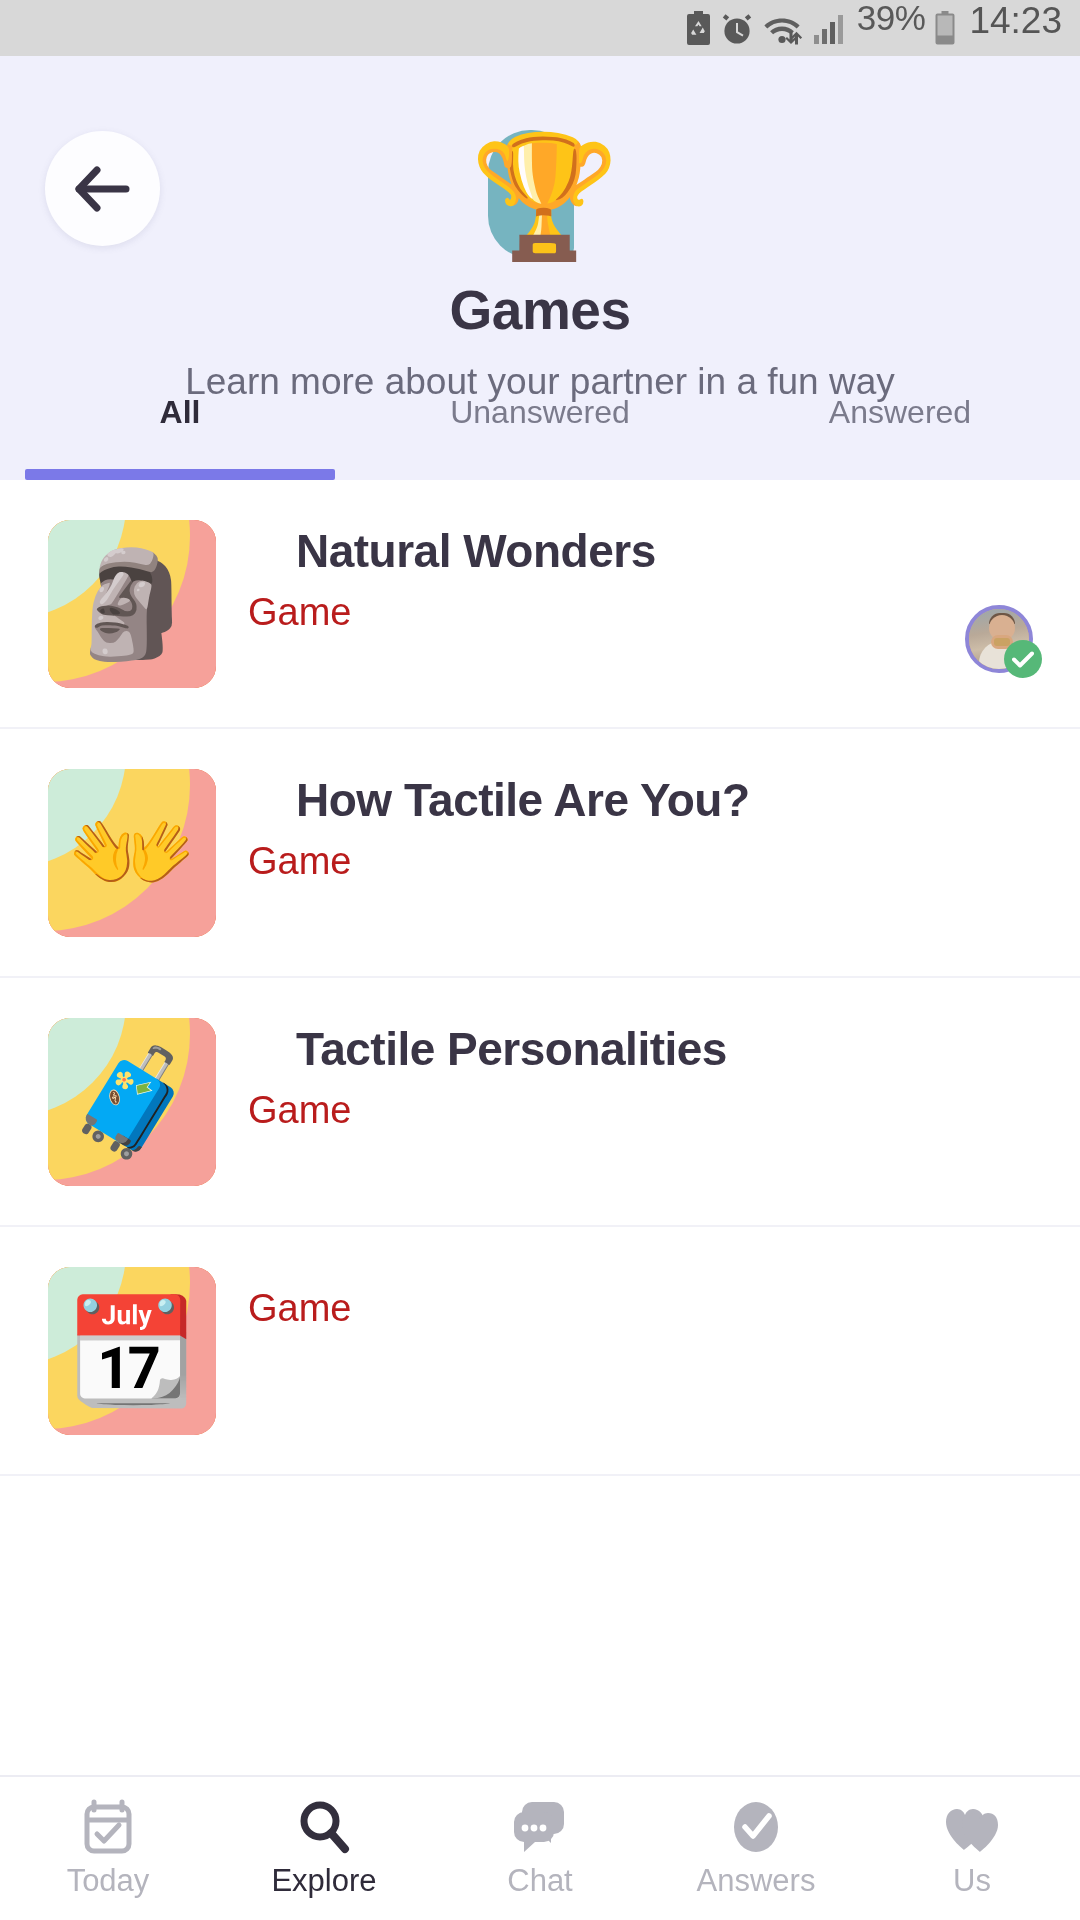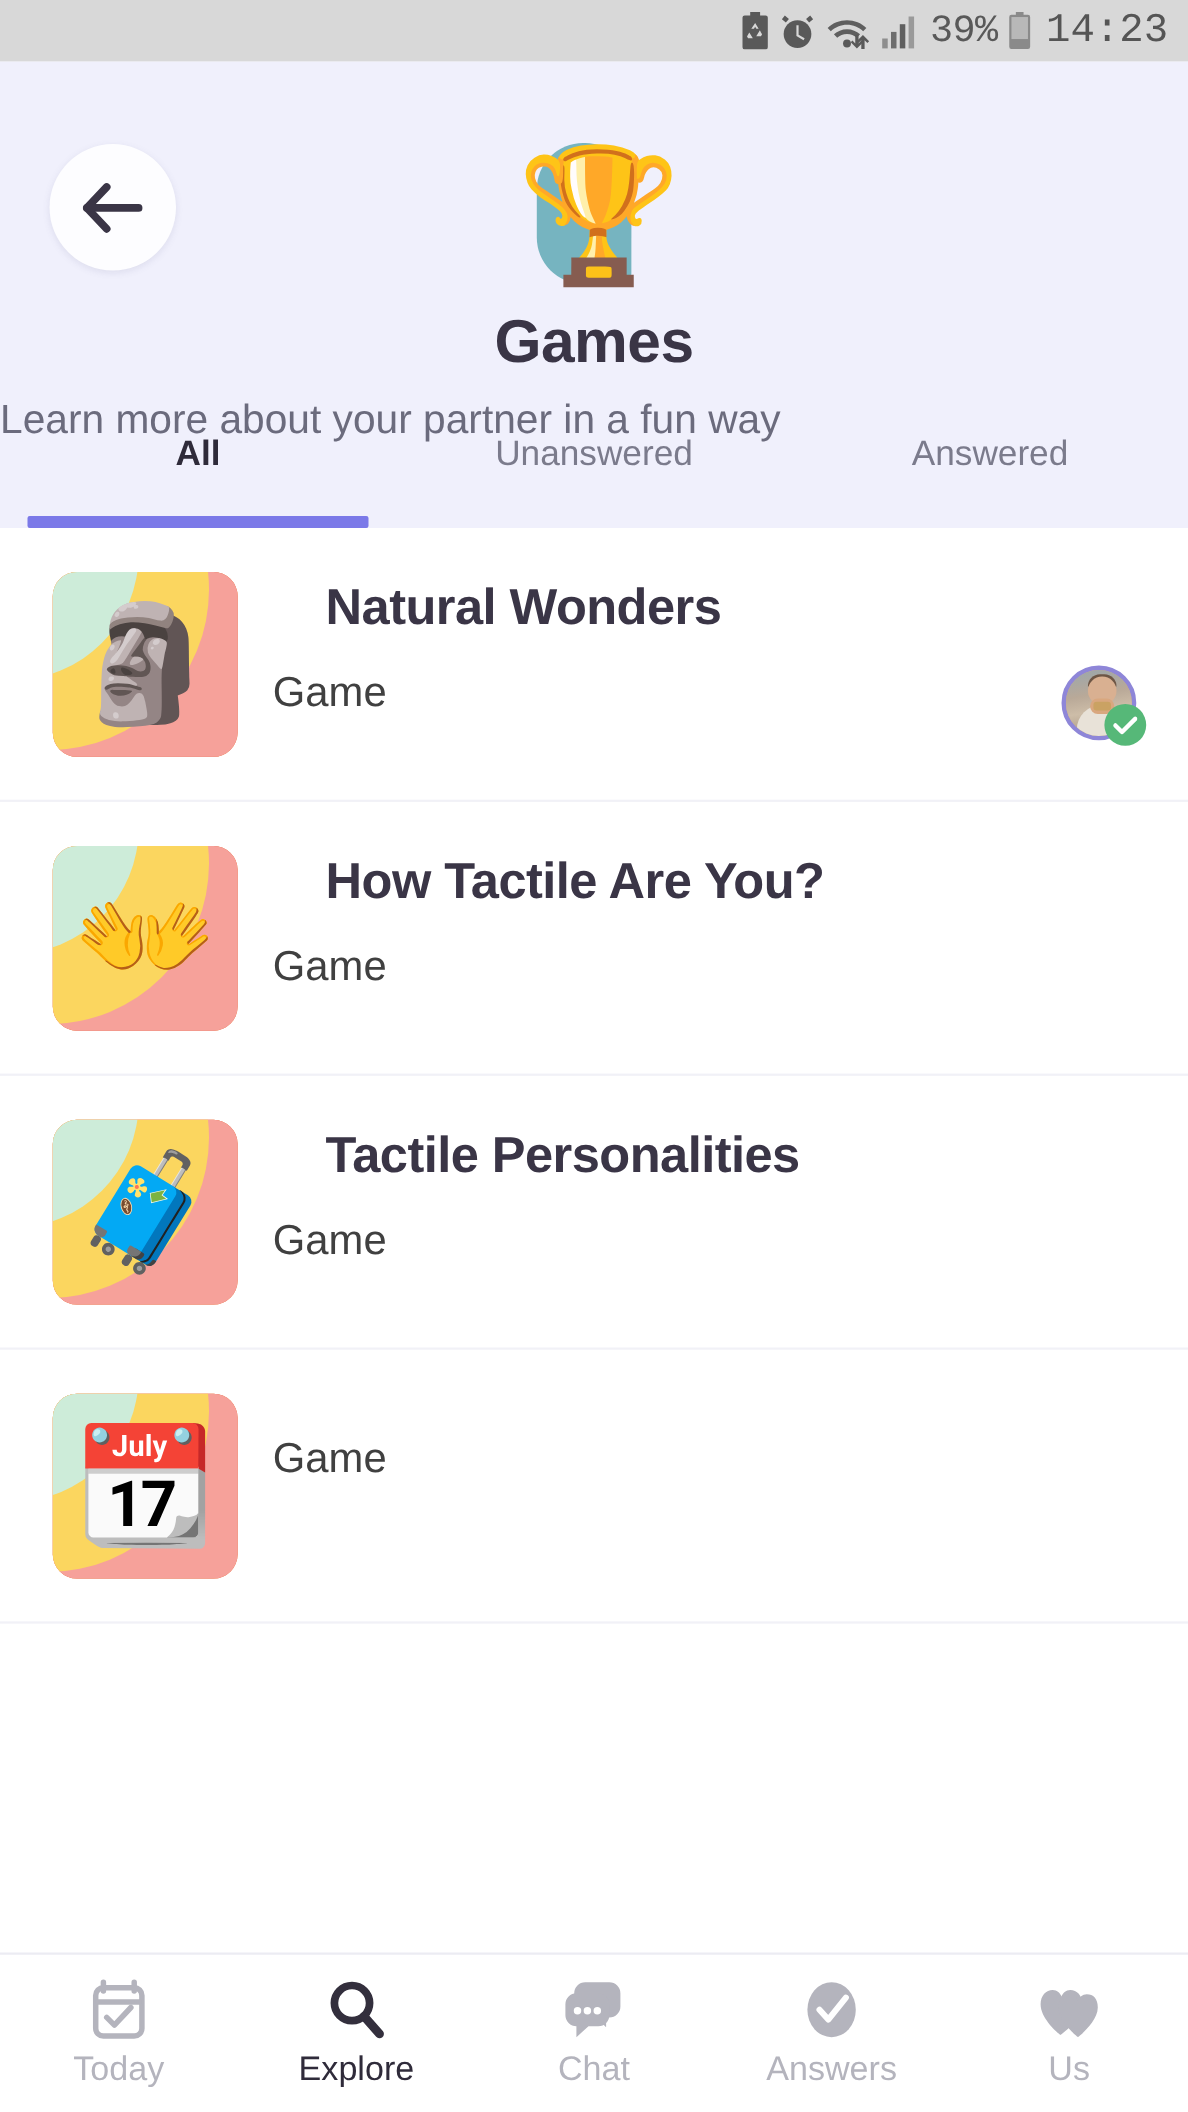--- a/index.html
+++ b/index.html
@@ -7,22 +7,22 @@
   html,body{
     width:1080px; height:1920px;
     font-family:"Liberation Sans", sans-serif;
     background:#ffffff; overflow:hidden;
   }
 
   
   .statusbar{
     height:56px; width:100%;
     background:#d8d8d8;
-    display:flex; align-items:center; justify-content:flex-end;
-    padding-right:18px; gap:9px;font-family:Liberation Mono, monospace;
+    display:flex; justify-content:flex-end;
+    padding-right:18px; gap:9px;
   }
   .sb-icon{ display:flex; align-items:center; justify-content:center; }
   .sb-text{
     font-size:35px; color:#595959; font-weight:400;
     letter-spacing:-0.5px; line-height:1;
   }
   .sb-clock{ font-size:37px; color:#555; margin-left:4px; }
 
   
   .header{
@@ -56,21 +56,21 @@
     z-index:2; margin-left:10px;
   }
   .page-title{
     position:absolute; top:222px; left:0; right:0;
     text-align:center;
     font-size:55px; font-weight:bold; color:#3a3546;
     letter-spacing:-0.5px;
   }
   .page-sub{
     position:absolute; top:305px; left:0; right:0;
-    text-align:left;
+    text-align:center;
     font-size:37px; color:#6b6b7d; font-weight:400;
   }
 
   
   .tabs{
     position:absolute; bottom:0; left:0; right:0;
     height:90px; display:flex;
   }
   .tab{
     flex:1; display:flex; align-items:flex-start; justify-content:center;
@@ -118,21 +118,21 @@
     display:flex; align-items:center; justify-content:center;
     font-size:104px; line-height:1; z-index:5;
   }
 
   .row-text{ margin-left:32px; padding-top:6px; }
   .row-title{
     font-size:46px; font-weight:bold; color:#3a3546;
     letter-spacing:-0.5px; line-height:1.1;margin-left:48px;
   }
   .row-sub{
-    font-size:38px; color:#404040; margin-top:32px; font-weight:400;
+    font-size:38px; color:#b91c1c; margin-top:14px; font-weight:400;
   }
 
   
   .avatar-wrap{
     position:absolute; right:47px; top:125px;
     width:68px; height:68px;
   }
   .avatar{
     width:68px; height:68px; border-radius:50%;
     border:4px solid #8e86d8;

